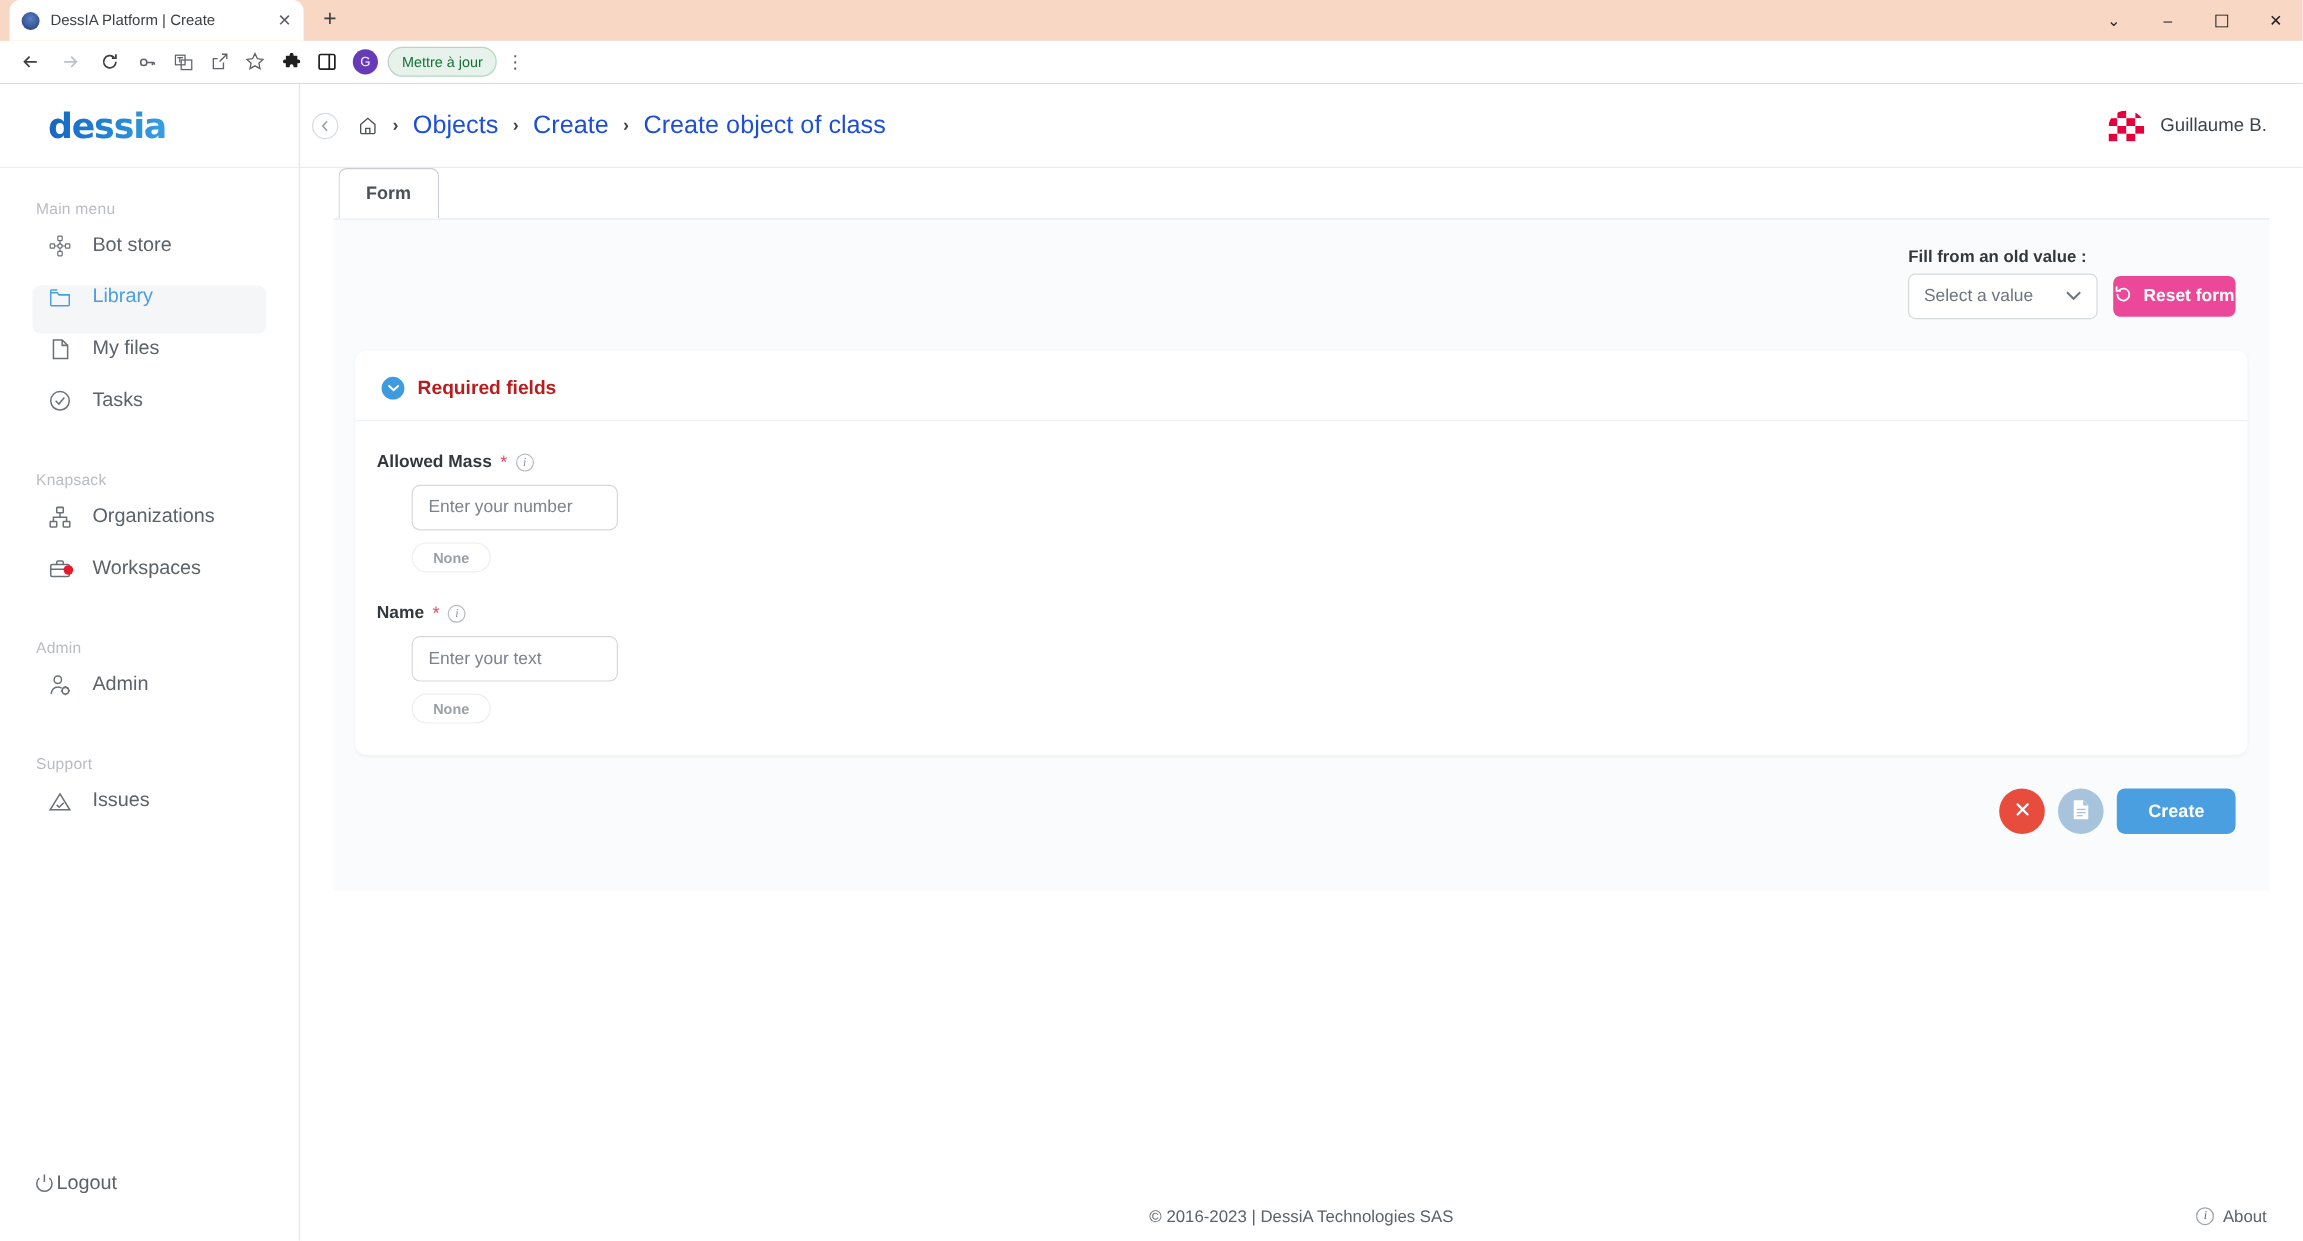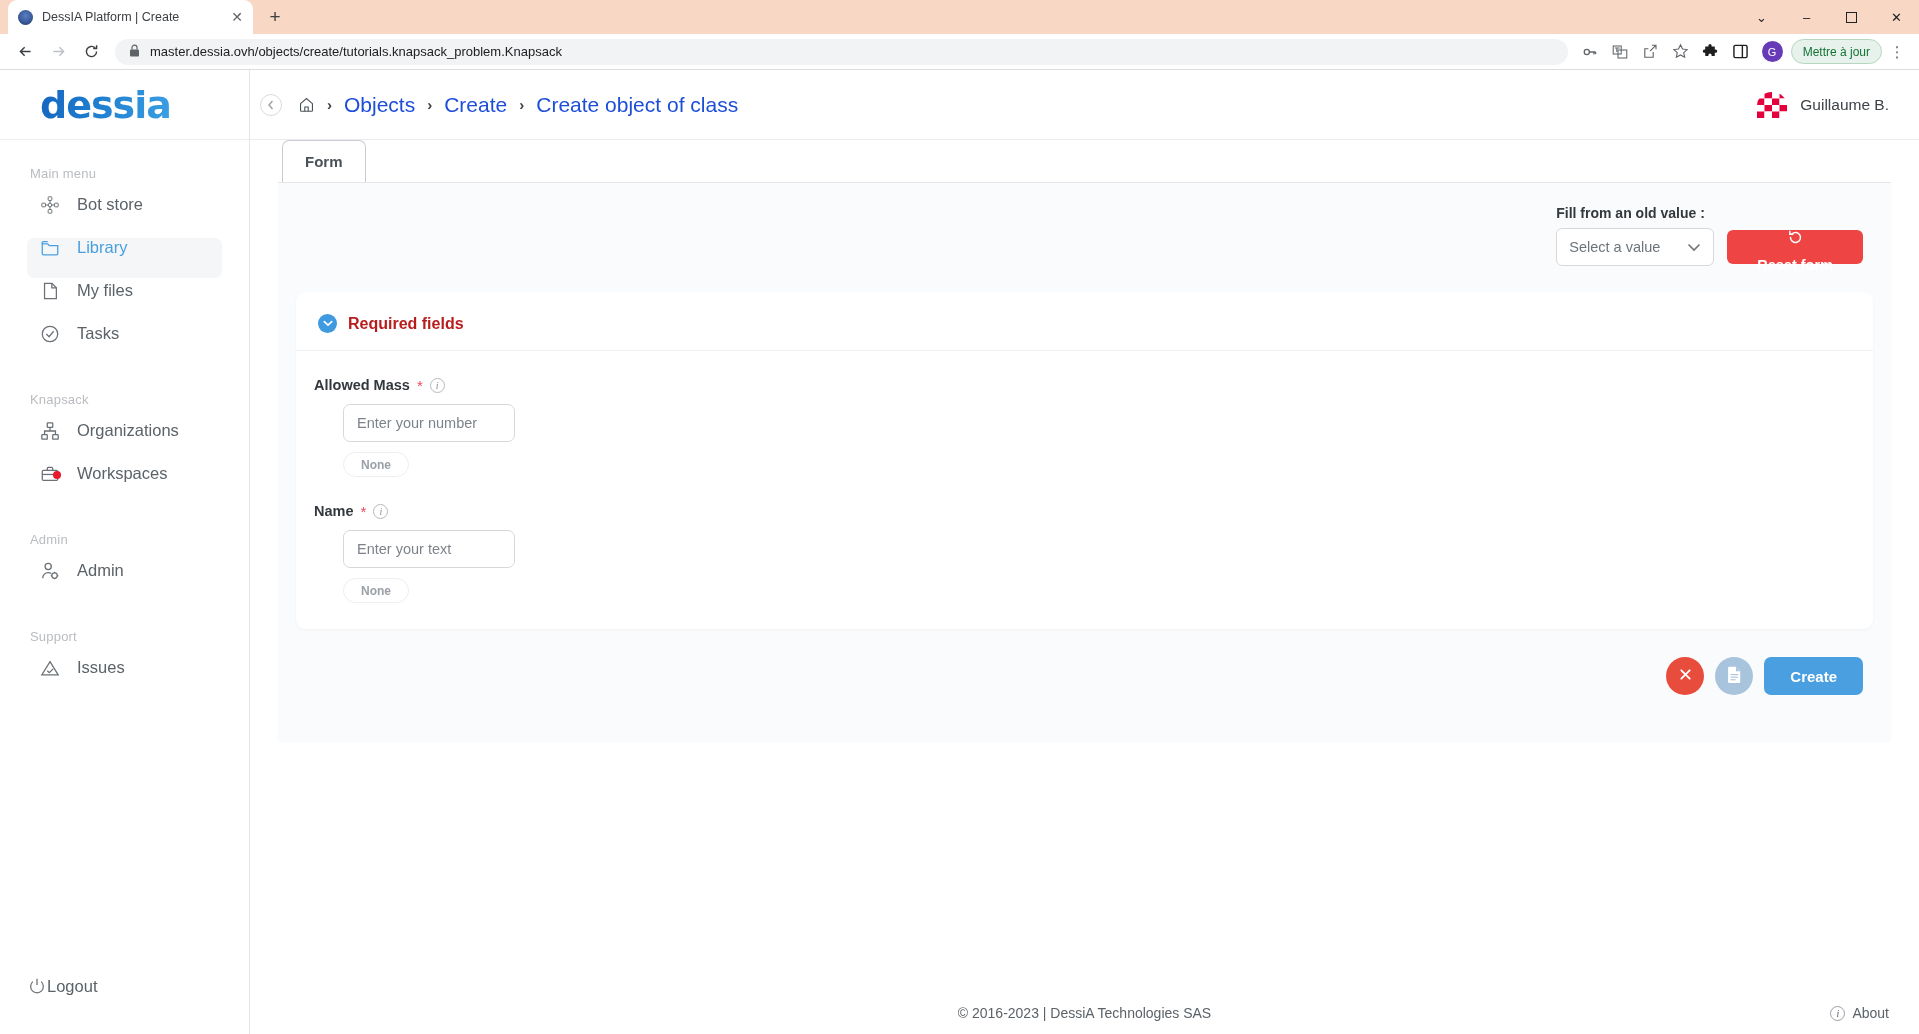--- a/index.html
+++ b/index.html
@@ -81,21 +81,21 @@
   
   .sidebar {
     width: 250px; background: #ffffff; border-right: 1px solid #e4e6e8;
     display: flex; flex-direction: column; flex: none;
   }
   .logo-area {
     height: 70px; display: flex; align-items: center; padding-left: 40px;
     border-bottom: 1px solid #eceef0;
   }
   .logo-text {
-    font-size: 38px; font-weight: bold; letter-spacing: -1px;
+    font-size: 29px; font-weight: bold; letter-spacing: -1px;
     background: linear-gradient(100deg, #1565c0 0%, #1f7fd0 45%, #3aa0e4 100%);
     -webkit-background-clip: text; background-clip: text;
     -webkit-text-fill-color: transparent; color: #1976d2;
     font-family: "DejaVu Sans", sans-serif;
   }
   .menu { flex: 1; padding-top: 26px; }
   .menu-section {
     font-size: 13px; color: #b9bcc0; padding: 0 0 11px 30px; letter-spacing: .2px;
   }
   .menu-section.spaced { padding-top: 25px; }
@@ -158,24 +158,24 @@
     gap: 13px; padding: 0 28px 0 0;
   }
   .fill-group { display: flex; flex-direction: column; gap: 7px; }
   .fill-label { font-size: 14px; font-weight: bold; color: #33383d; }
   .select-box {
     width: 158px; height: 38px; border: 1px solid #d6d9dc; border-radius: 6px;
     background: #fff; display: flex; align-items: center; justify-content: space-between;
     padding: 0 12px; font-size: 14.5px; color: #6d747a; cursor: pointer;
   }
   .reset-btn {
-    height: 34px; background: #ef4444; color: #fff; border: none; border-radius: 6px;
-    display: flex; align-items: center; gap: 9px; padding: 0 30px;
+    height: 34px; background: #ec4899; color: #fff; border: none; border-radius: 6px;
+    display: flex; align-items: center; gap: 9px; padding: 0 1px;
     font-size: 14.5px; font-weight: bold; cursor: pointer;
-    font-family: "Liberation Sans", sans-serif; margin-bottom: 2px; flex-direction: column;
+    font-family: "Liberation Sans", sans-serif; margin-bottom: 2px;
   }
 
   .card {
     background: #ffffff; border-radius: 9px; margin: 26px 18px 0 18px;
     box-shadow: 0 1px 3px rgba(0,0,0,.045); padding: 0 0 26px 0;
   }
   .card-head {
     display: flex; align-items: center; gap: 11px;
     padding: 22px 0 17px 22px; border-bottom: 1px solid #eef0f2;
   }
@@ -274,29 +274,20 @@
   </div>
   <div class="nav-btn disabled">
     <svg width="17" height="17" viewBox="0 0 20 20" fill="none" stroke="#bdc1c6" stroke-width="1.7">
         <path d="M4 10h12M11 5l5 5-5 5"></path>
       </svg>
   </div>
   <div class="nav-btn">
     <svg width="17" height="17" viewBox="0 0 20 20" fill="none" stroke="#3c4043" stroke-width="1.7">
         <path d="M16 10a6 6 0 1 1-1.8-4.3M16 2.5V6.5h-4"></path>
       </svg>
-  </div>
-  <div class="omnibox">
-    <span>
-      <svg width="11" height="13" viewBox="0 0 11 13" fill="#5f6368">
-          <rect x="1" y="5.5" width="9" height="7" rx="1"></rect>
-          <path d="M3 5.5V3.6a2.5 2.5 0 0 1 5 0v1.9" fill="none" stroke="#5f6368" stroke-width="1.2"></path>
-        </svg>
-    </span>
-    <span class="omnibox-url">master.dessia.ovh/objects/create/tutorials.knapsack_problem.Knapsack</span>
   </div>
   <div class="tb-icons">
     <div class="tb-icon">
       <svg width="16" height="16" viewBox="0 0 20 20" fill="#5f6368">
           <circle cx="6" cy="10" r="3.2" fill="none" stroke="#5f6368" stroke-width="1.6"></circle>
           <path d="M9 10h8M15 10v3M17 10v2.5" stroke="#5f6368" stroke-width="1.6" fill="none"></path>
         </svg>
     </div>
     <div class="tb-icon">
       <svg width="16" height="16" viewBox="0 0 20 20" fill="none" stroke="#5f6368" stroke-width="1.3">

